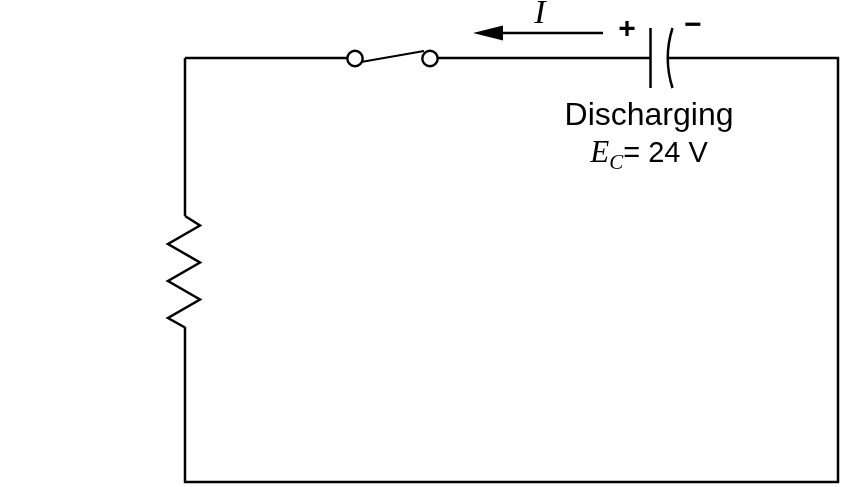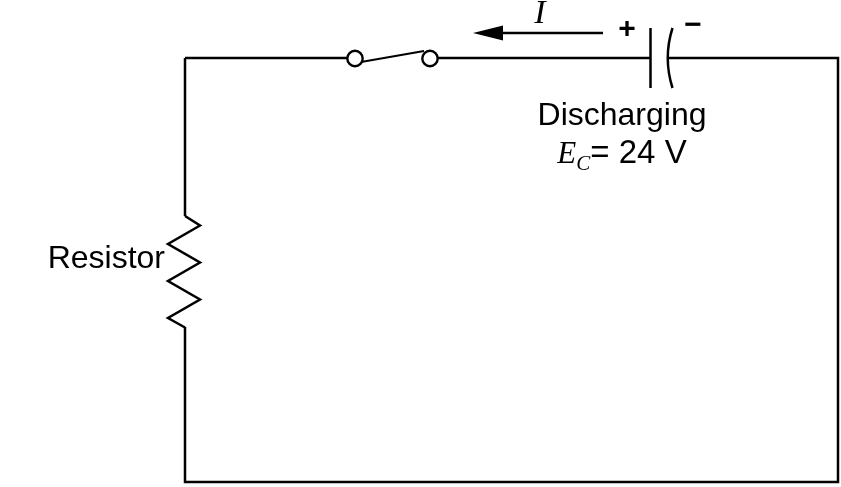--- a/index.html
+++ b/index.html
@@ -56,37 +56,37 @@
     width: 30px;
     text-align: center;
     font-size: 30px;
     font-weight: bold;
     line-height: 30px;
   }
   .polarity-plus { left: 612px; top: 13px; }
   .polarity-minus { left: 678px; top: 9px; }
 
   .cap-label {
-    left: 501px; top: 96px;
+    left: 528px; top: 96px;
     width: 242px;
     text-align: center;
     font-size: 32px;
     line-height: 37px;
   }
   .serif-it {
     font-family: "Liberation Serif", serif;
     font-style: italic;
   }
   .sym { font-size: 31px; }
   .subsc {
     font-size: 21px;
     vertical-align: -7px;
     letter-spacing: 0;
   }
-  .val { font-size: 33px; }
+  .val { font-size: 29px; }
 
   .res-label {
     left: 20px; top: 238px;
     width: 145px;
     text-align: right;
     font-size: 32px;
     line-height: 39px;
   }
   .res-sub-line { padding-right: 12px; }
 </style>
@@ -129,16 +129,15 @@
   <div class="lbl polarity polarity-minus">−</div>
 
   <div class="lbl cap-label">
     <div>Discharging</div>
     <div>
       <span class="serif-it sym">E</span><span class="serif-it subsc">C</span><span class="val">= 24 V</span>
     </div>
   </div>
 
   <div class="lbl res-label">
-    <div>Resistor</div>
   </div>
 
 </div>
 
 </body></html>

